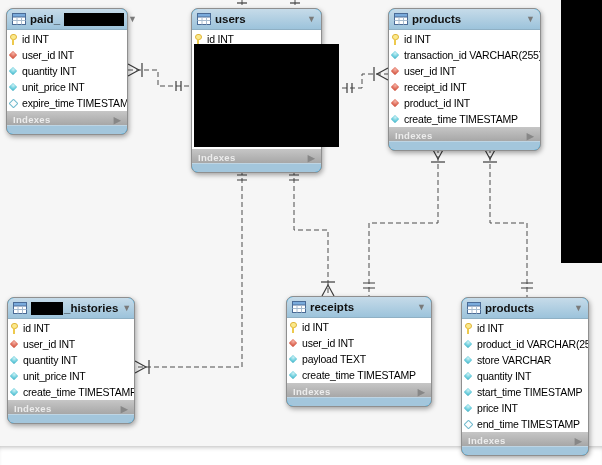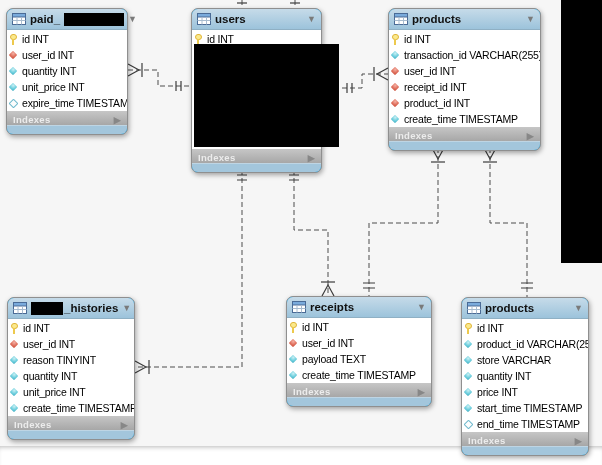--- a/index.html
+++ b/index.html
@@ -231,24 +231,20 @@
       <div class="row">
           <span class="ic key"></span>
           <span>id INT</span>
         </div>
       <div class="row">
           <span class="ic d fk"></span>
           <span>user_id INT</span>
         </div>
       <div class="row">
           <span class="ic d col"></span>
-          <span>reason TINYINT</span>
-        </div>
-      <div class="row">
-          <span class="ic d col"></span>
           <span>quantity INT</span>
         </div>
       <div class="row">
           <span class="ic d col"></span>
           <span>unit_price INT</span>
         </div>
       <div class="row">
           <span class="ic d col"></span>
           <span>create_time TIMESTAMP</span>
         </div>
@@ -321,25 +317,25 @@
       <div class="row">
           <span class="ic d col"></span>
           <span>store VARCHAR</span>
         </div>
       <div class="row">
           <span class="ic d col"></span>
           <span>quantity INT</span>
         </div>
       <div class="row">
           <span class="ic d col"></span>
+          <span>start_time TIMESTAMP</span>
+        </div>
+      <div class="row">
+          <span class="ic d col"></span>
           <span>price INT</span>
-        </div>
-      <div class="row">
-          <span class="ic d col"></span>
-          <span>start_time TIMESTAMP</span>
         </div>
       <div class="row">
           <span class="ic d nullable"></span>
           <span>end_time TIMESTAMP</span>
         </div>
     </div>
     <div class="indexes">
         <span>Indexes</span>
         <span class="idx-arrow">▶</span>
       </div>

